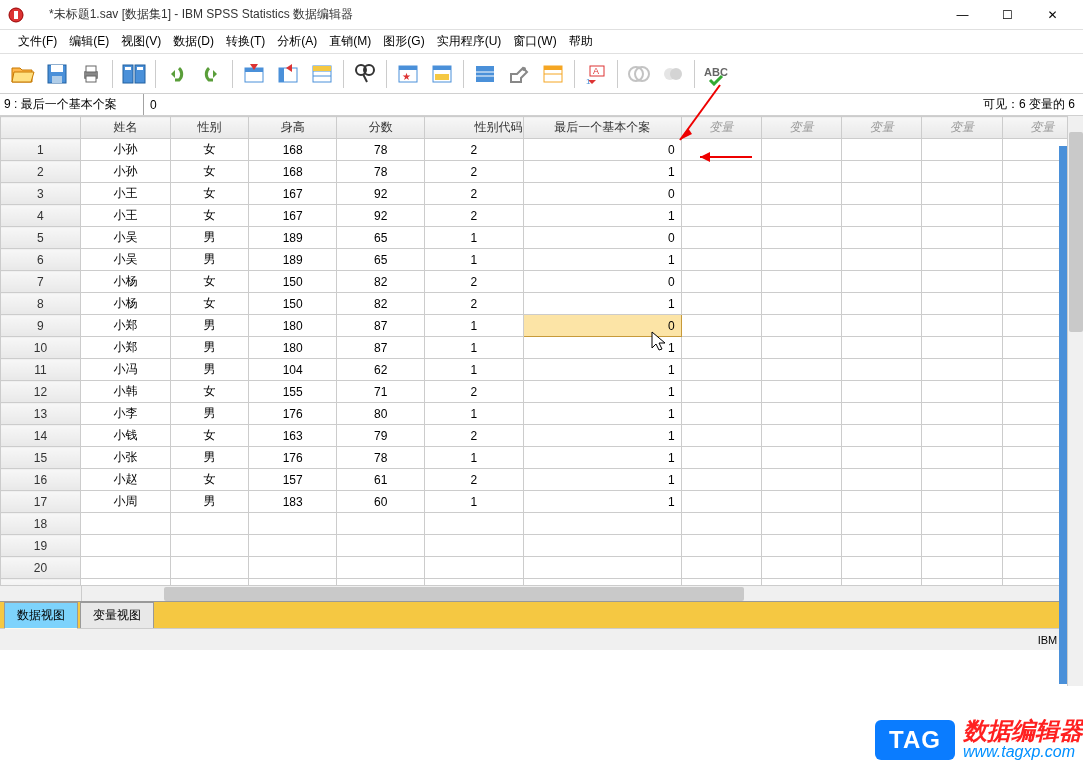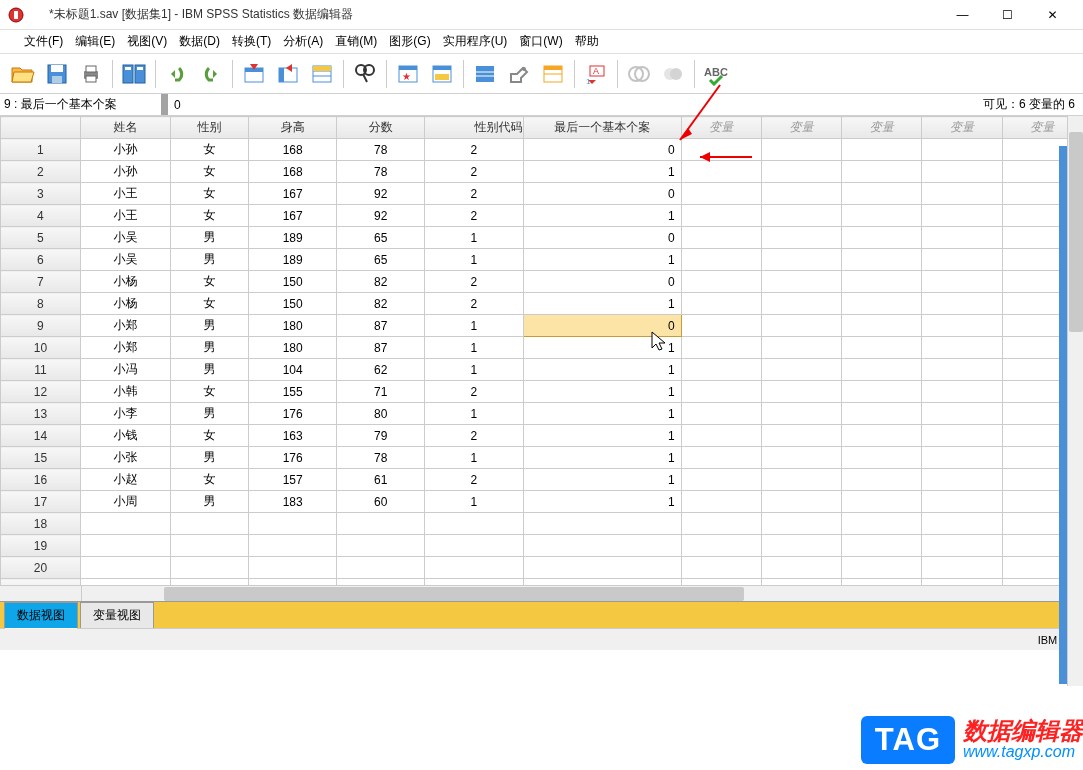--- a/index.html
+++ b/index.html
@@ -2,27 +2,27 @@
 <html><head>
 <meta charset="utf-8">
 <style>
 * { box-sizing: border-box; margin: 0; padding: 0; }
 body { font-family: "Microsoft YaHei", Arial, sans-serif; font-size: 12px; background: #fff; width: 1083px; height: 770px; overflow: hidden; position: relative; }
 .titlebar { height: 30px; background: #fff; display: flex; align-items: center; padding: 0 8px; border-bottom: 1px solid #e0e0e0; gap: 19px; }
 .titlebar .app-icon { width: 16px; height: 16px; margin-right: 6px; }
 .titlebar .title { flex: 1; font-size: 12px; color: #333; }
 .win-controls { display: flex; gap: 0; }
 .win-btn { width: 45px; height: 30px; display: flex; align-items: center; justify-content: center; cursor: pointer; }
-.menubar { height: 24px; background: #fff; display: flex; align-items: center; padding: 0 18px; border-bottom: 1px solid #e0e0e0; }
+.menubar { height: 24px; background: #fff; display: flex; align-items: center; padding: 0 12px; border-bottom: 1px solid #e0e0e0; }
 .menu-item { padding: 2px 6px; cursor: pointer; font-size: 12px; }
 .toolbar { height: 40px; background: #fff; display: flex; align-items: center; padding: 2px 8px; gap: 4px; border-bottom: 1px solid #d0d0d0; }
 .tb-btn { width: 30px; height: 30px; display: flex; align-items: center; justify-content: center; cursor: pointer; border-radius: 2px; }
 .tb-sep { width: 1px; height: 28px; background: #ccc; margin: 0 2px; }
 .status-row { height: 22px; display: flex; align-items: center; border-bottom: 1px solid #d0d0d0; font-size: 12px; }
-.cell-ref { width: 168px; padding: 0 4px; border-right: 7px solid #a3a3a3; height: 100%; display: flex; align-items: center; }
+.cell-ref { width: 144px; padding: 0 4px; border-right: 1px solid #a3a3a3; height: 100%; display: flex; align-items: center; }
 .cell-val { flex: 1; padding: 0 6px; }
 .visible-info { padding: 0 8px; }
 .grid-wrap { position: relative; height: 486px; overflow: hidden; border-bottom: 1px solid #999; }
 table { border-collapse: collapse; table-layout: fixed; }
 th, td { border: 1px solid #ccc; height: 22px; text-align: center; font-size: 12px; overflow: hidden; white-space: nowrap; }
 th { background: linear-gradient(#f7f7f7, #e8e8e8); font-weight: normal; color: #333; }
 th.var-empty { color: #999; font-style: italic; }
 .row-header { width: 82px; position: sticky; left: 0; background: linear-gradient(#f7f7f7, #e8e8e8); }
 .col-name { width: 92px; }
 .col-gender { width: 80px; margin-top: 20px; }
@@ -30,24 +30,24 @@
 .col-score { width: 90px; }
 .col-gcode { width: 100px; text-align: right; }
 .col-last { width: 160px; }
 .col-var { width: 82px; }
 .selected-cell { background: #fce4a6; border: 1px solid #c79a3a !important; }
 .hscroll { height: 16px; background: #f0f0f0; border-top: 1px solid #ccc; display: flex; }
 .hscroll-track { flex: 1; position: relative; }
 .hscroll-thumb { position: absolute; left: 82px; top: 1px; height: 14px; width: 580px; background: #c9c9c9; border-radius: 2px; }
 .tabs { height: 26px; background: #f5c842; display: flex; align-items: flex-end; padding: 0 4px; }
 .tab { padding: 4px 12px; background: #e8e8e8; border: 1px solid #999; border-bottom: none; margin-right: 2px; cursor: pointer; font-size: 12px; }
-.tab.active { background: #0ea5e9; border-bottom: 1px solid #fefaec; position: relative; top: 1px; text-align: right; }
+.tab.active { background: #7dd3fc; border-bottom: 1px solid #fefaec; position: relative; top: 1px; text-align: right; }
 .bottom-status { height: 22px; background: #f0f0f0; border-top: 1px solid #ccc; display: flex; align-items: center; justify-content: flex-end; padding: 0 8px; font-size: 11px; }
 .watermark { position: absolute; right: 0; bottom: 0; display: flex; align-items: center; height: 60px; z-index: 100; }
-.tag-box { background: #0a7cff; color: #fff; font-weight: bold; font-size: 31px; padding: 6px 14px; border-radius: 6px; font-family: Arial; letter-spacing: 1px; }
+.tag-box { background: #0a7cff; color: #fff; font-weight: bold; font-size: 24px; padding: 6px 14px; border-radius: 6px; font-family: Arial; letter-spacing: 1px; }
 .wm-text { margin-left: 8px; }
 .wm-zh { color: #ff2020; font-size: 24px; font-weight: bold; font-style: italic; line-height: 1; }
 .wm-url { color: #0090ff; font-size: 16px; font-style: italic; }
 .arrow1 { position: absolute; pointer-events: none; z-index: 50; }
 .vscroll { position: absolute; right: 0; top: 116px; width: 16px; height: 570px; background: #f0f0f0; border-left: 1px solid #ccc; }
 .vscroll-thumb { position: absolute; top: 16px; left: 1px; width: 14px; height: 200px; background: #c9c9c9; border-radius: 2px; }
 .vscroll-color { position: absolute; right: 12px; top: 146px; width: 12px; bottom: 86px; background: #4a90d9; }
 .cursor-ptr { position: absolute; left: 650px; top: 330px; pointer-events: none; z-index: 60; font-size: 16px; }
 </style>
 </head>

